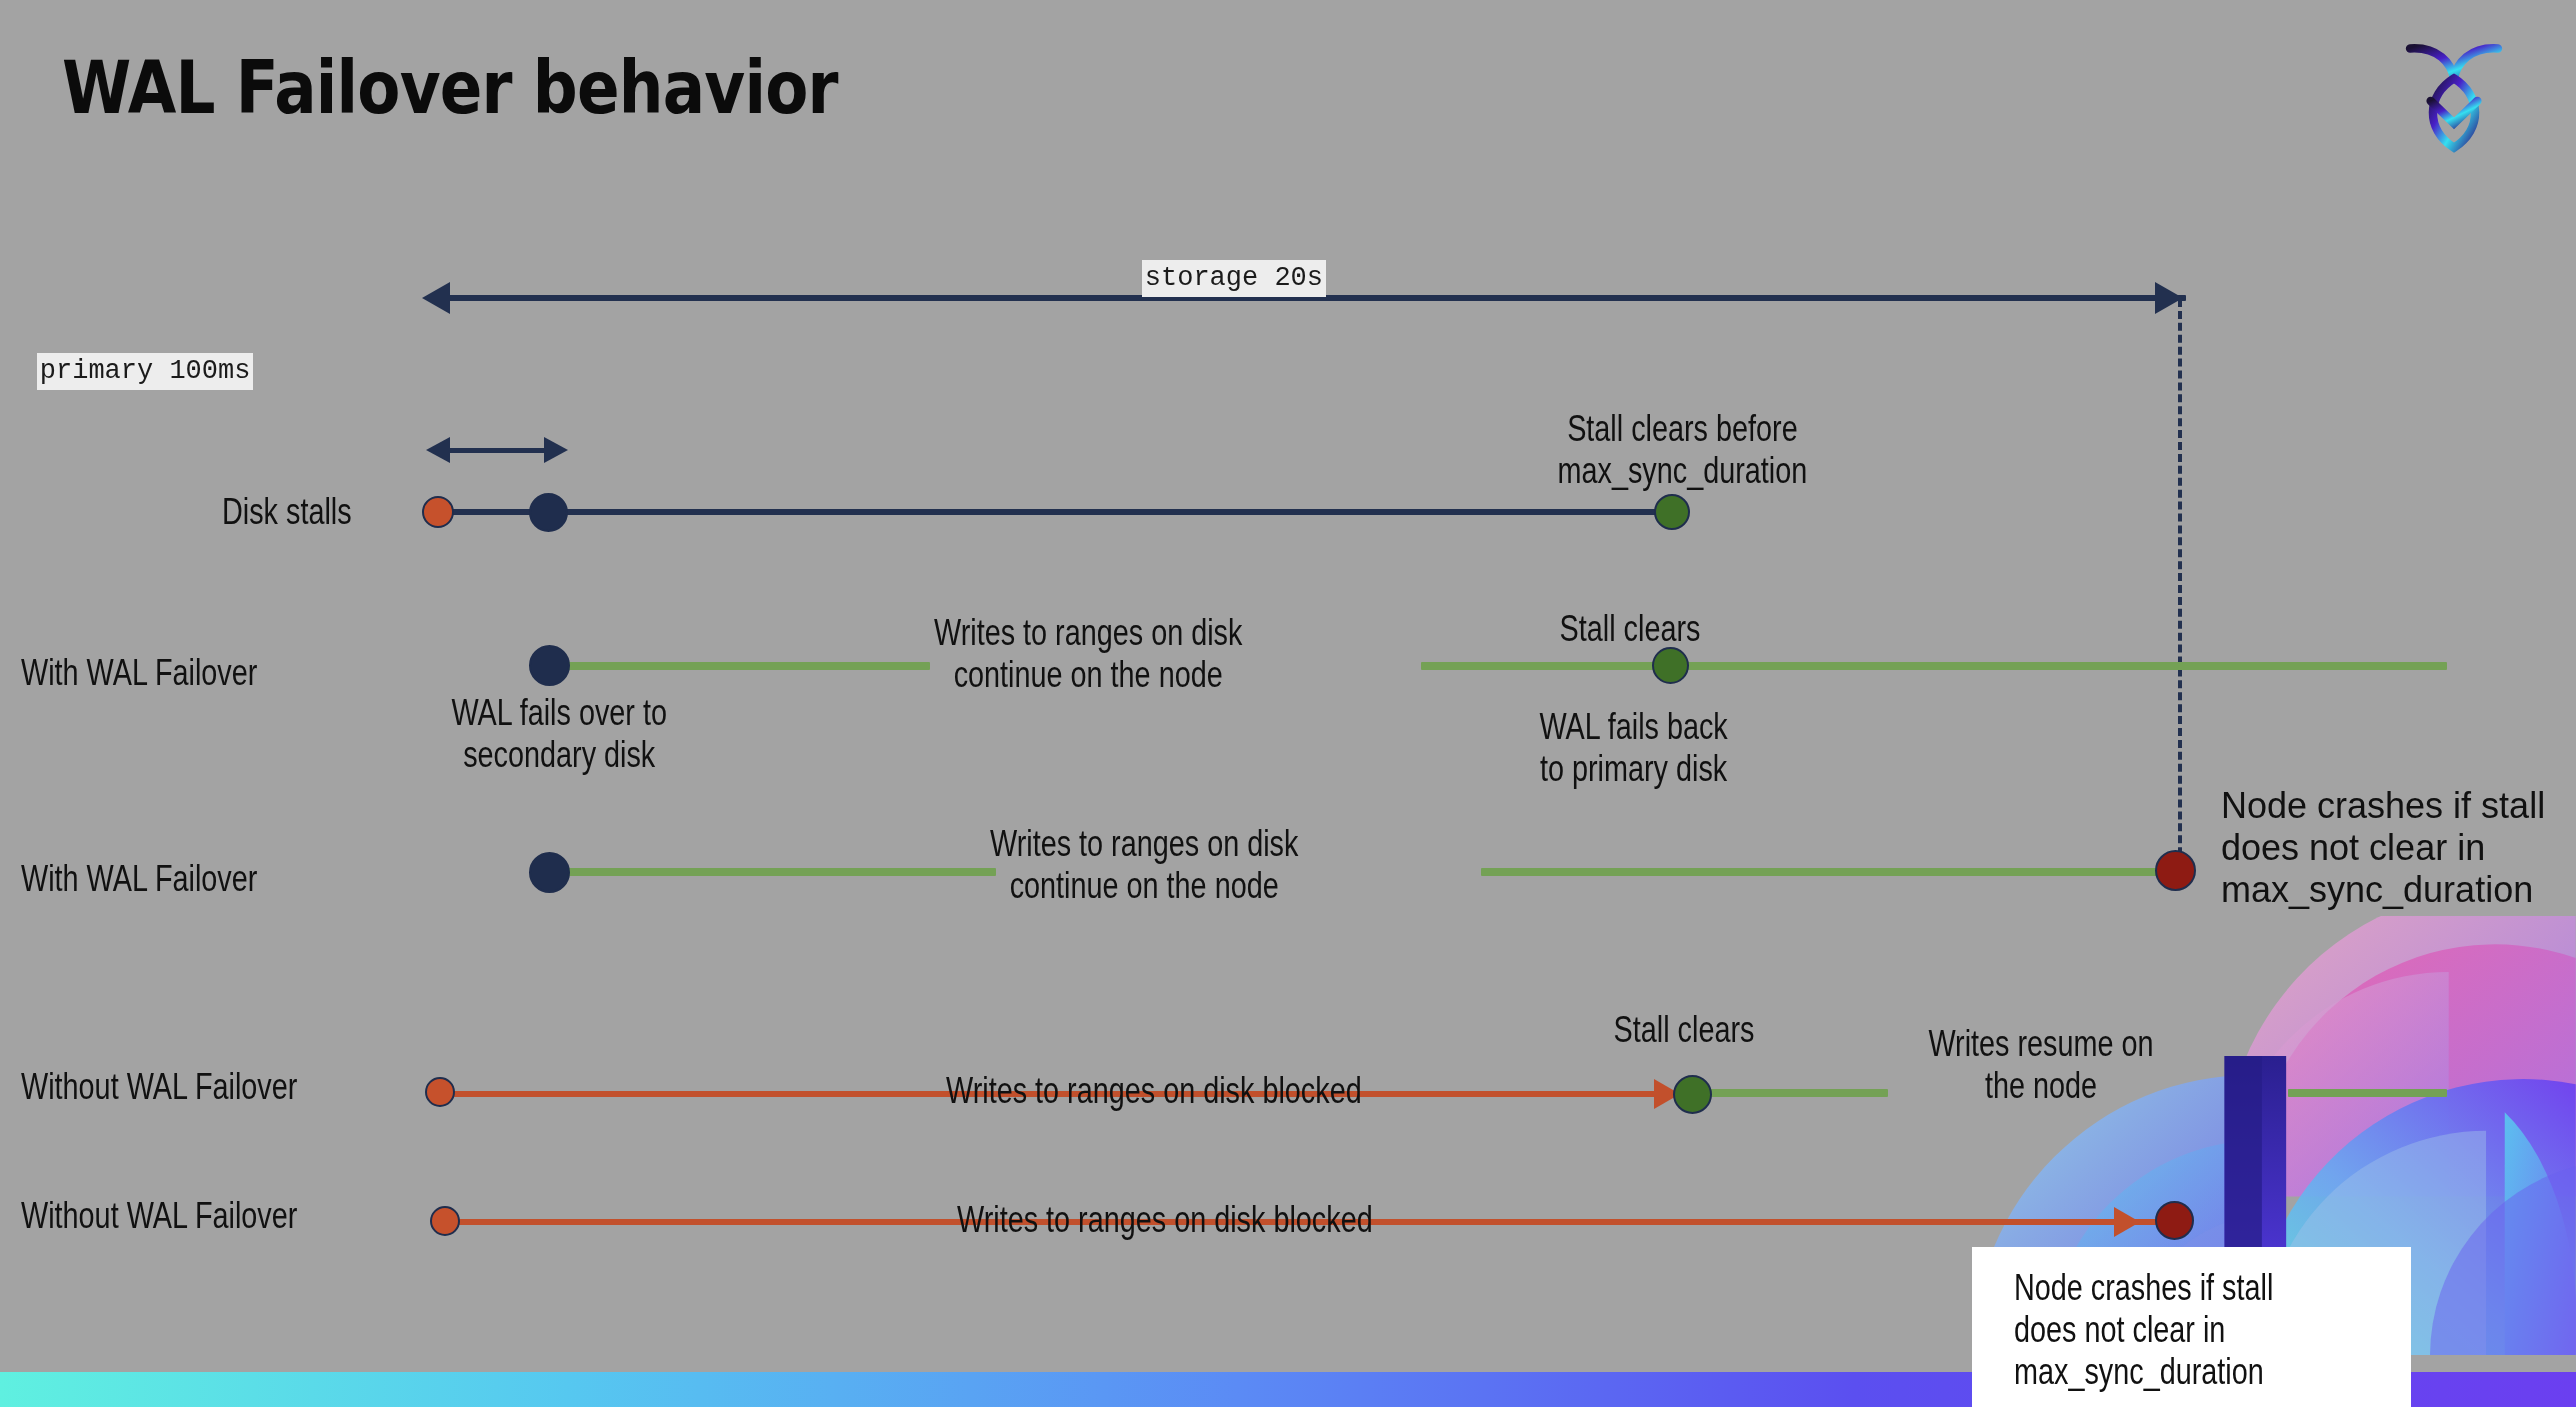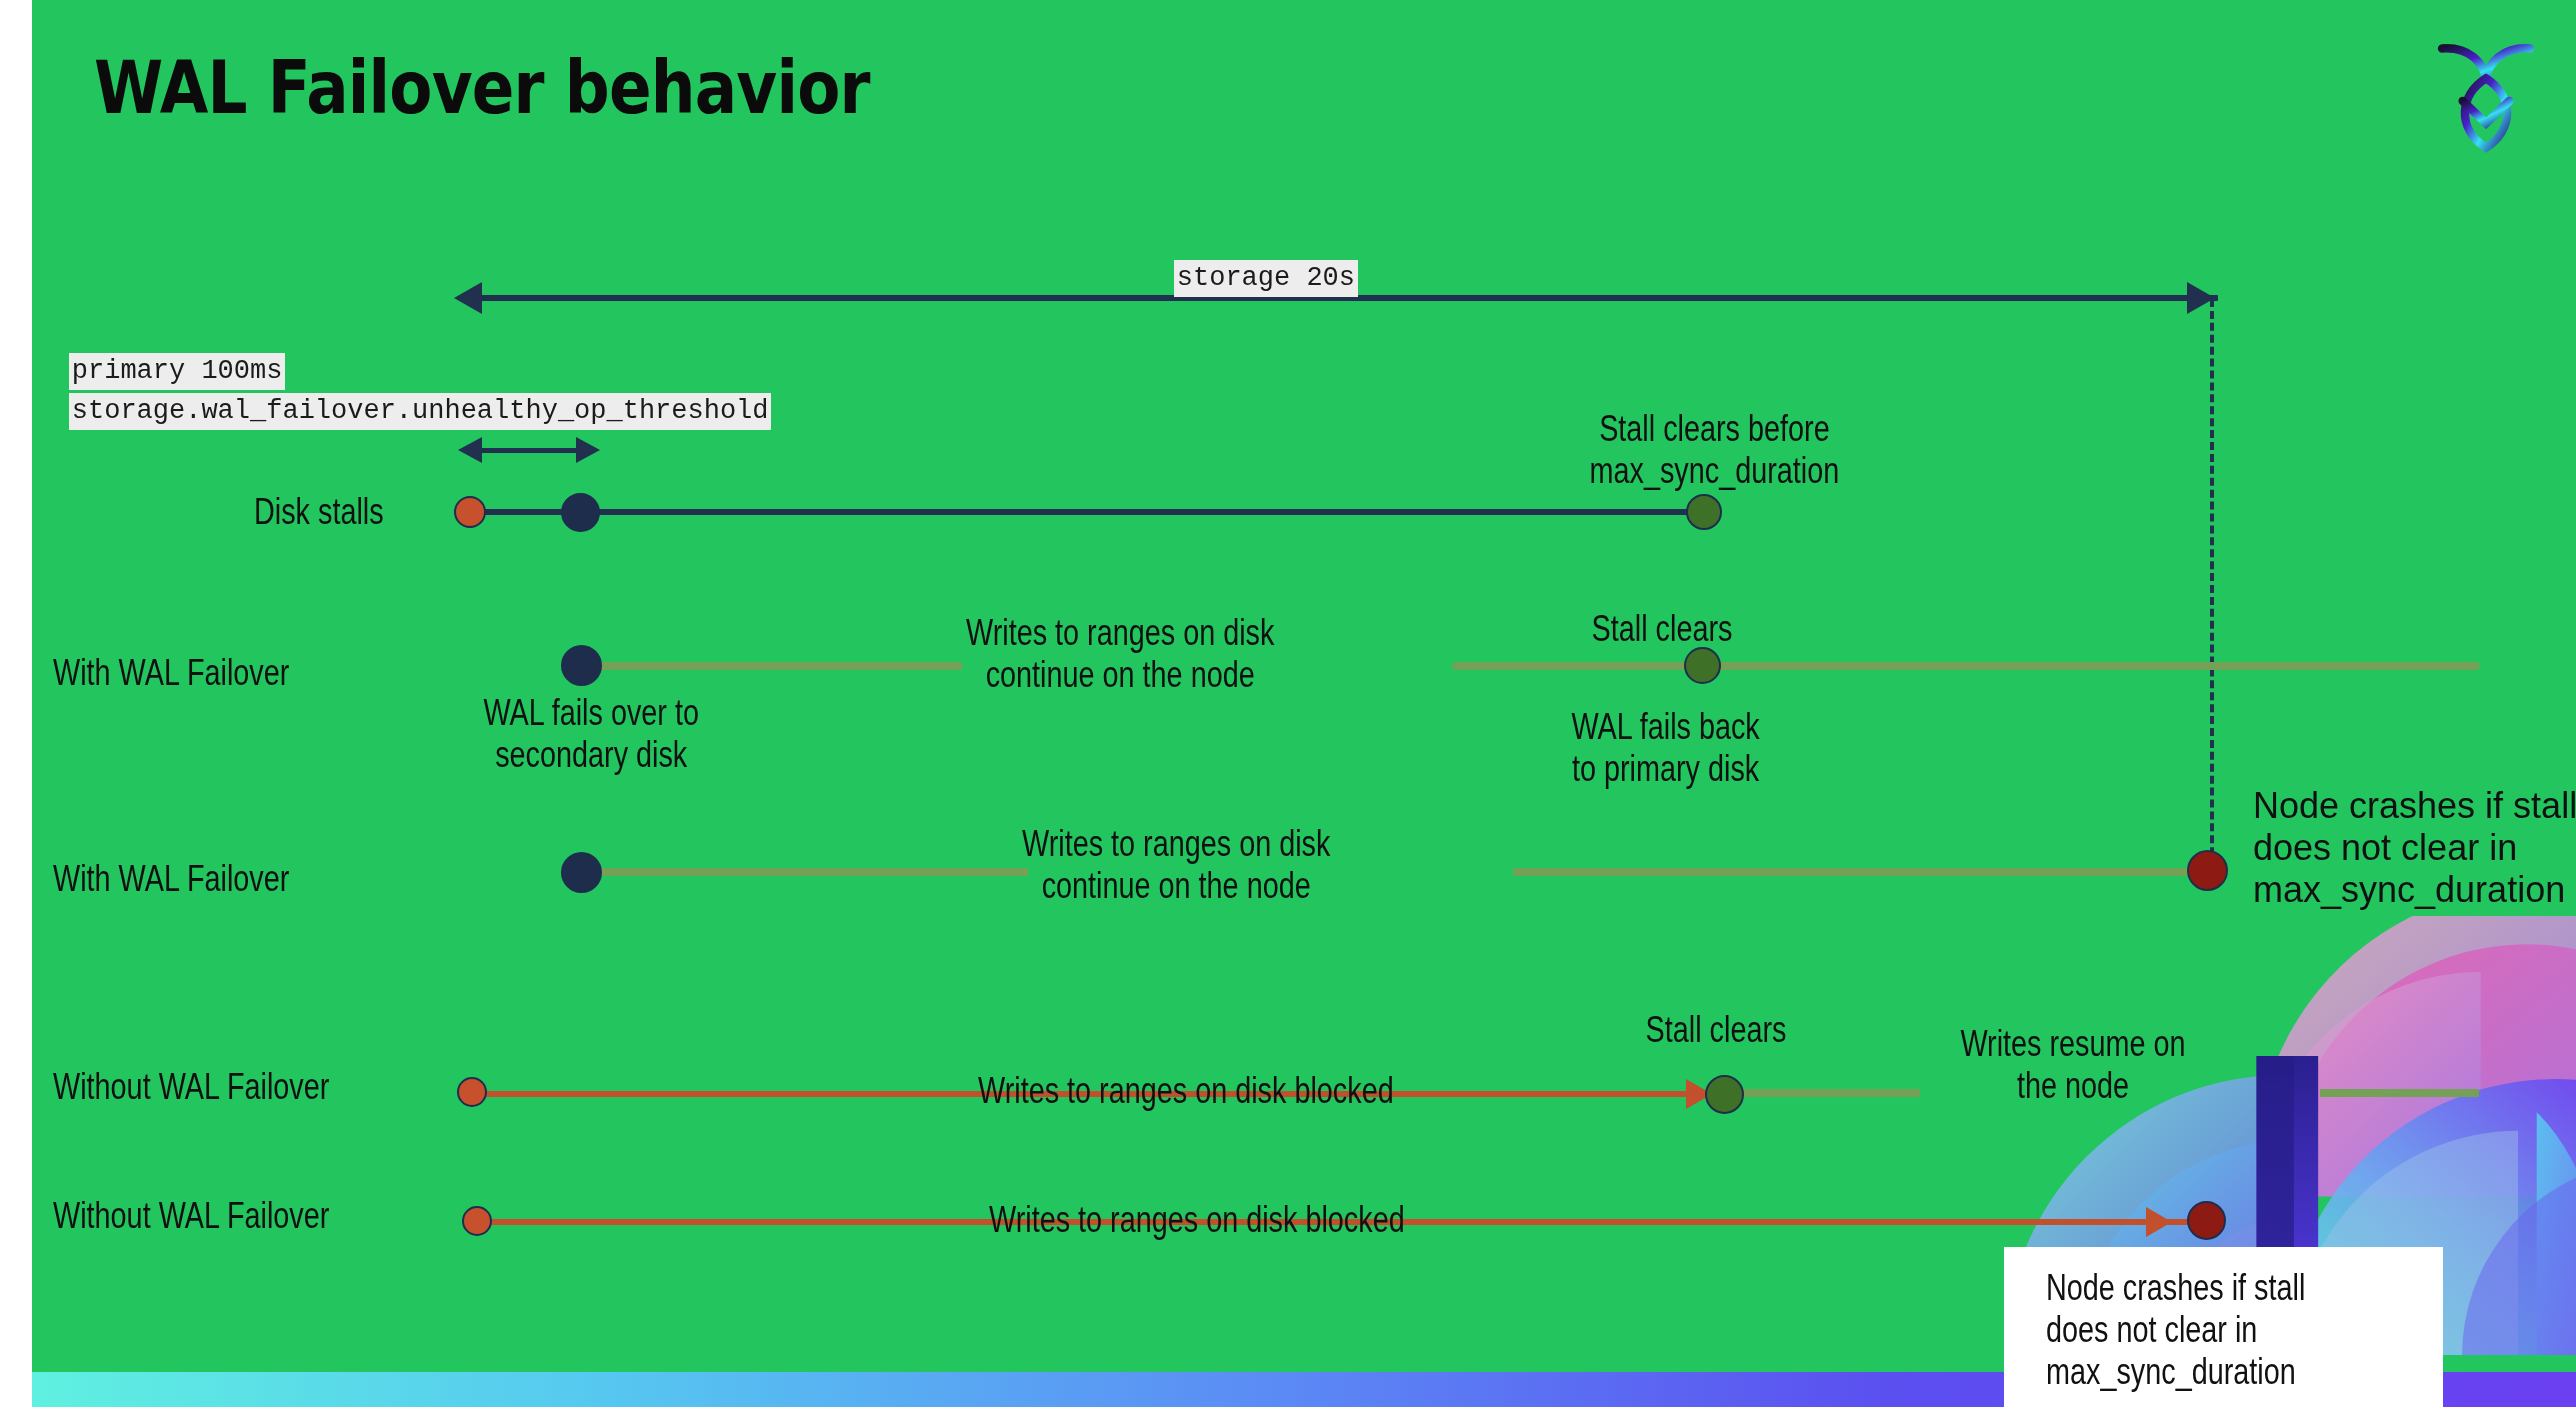--- a/index.html
+++ b/index.html
@@ -1,21 +1,21 @@
 <!DOCTYPE html>
 <html style="font-size:15px"><head>
 <meta charset="utf-8">
 <style>
   html,body{margin:0;padding:0;}
   body{
     width:2576px;height:1408px;background:#ffffff;overflow:hidden;
     font-family:"Liberation Sans", sans-serif;
     position:relative;
   }
-  .slide{position:absolute;inset:0;overflow:hidden;background:#22c55e;margin-left:32px;}
+  .slide{position:absolute;inset:0;overflow:hidden;background:#a3a3a3;}
 
   
   #title{
     position:absolute;left:62px;top:45px;
     font-size:73px;font-weight:700;letter-spacing:-0.9px;
     color:#0b0b0b;white-space:nowrap;
     font-family:"DejaVu Sans", sans-serif;
     transform:scaleX(0.86);transform-origin:left center;
   }
 
@@ -141,21 +141,20 @@
   <div id="title">WAL Failover behavior</div>
 
   <div class="line navy" style="left:447px;top:295px;width:1739px;"></div>
   <div class="arrowhead ah-left" style="left:422px;top:282px;"></div>
   <div class="arrowhead ah-right" style="left:2155px;top:282px;"></div>
   <div class="vdash" style="left:2178px;top:299px;height:580px;"></div>
 
   <div class="code" style="left:1142px;top:260px;">storage 20s</div>
 
   <div class="code" style="left:37px;top:353px;">primary 100ms</div>
-  <div class="code" style="left:37px;top:393px;">storage.wal_failover.unhealthy_op_threshold</div>
 
   <div class="line navy" style="left:447px;top:448px;width:105px;height:4.7px;"></div>
   <div class="arrowhead ah-left-sm" style="left:426px;top:437px;"></div>
   <div class="arrowhead ah-right-sm" style="left:544px;top:437px;"></div>
 
   <div class="lbl cond" style="left:222px;top:491px;font-size:36px;width:318px;">Disk stalls</div>
 
   <div class="line navy" style="left:439px;top:509px;width:1239px;"></div>
   <div class="dot orange" style="left:422px;top:496px;width:32px;height:32px;"></div>
   <div class="dot navy" style="left:529px;top:493px;width:39px;height:39px;"></div>

